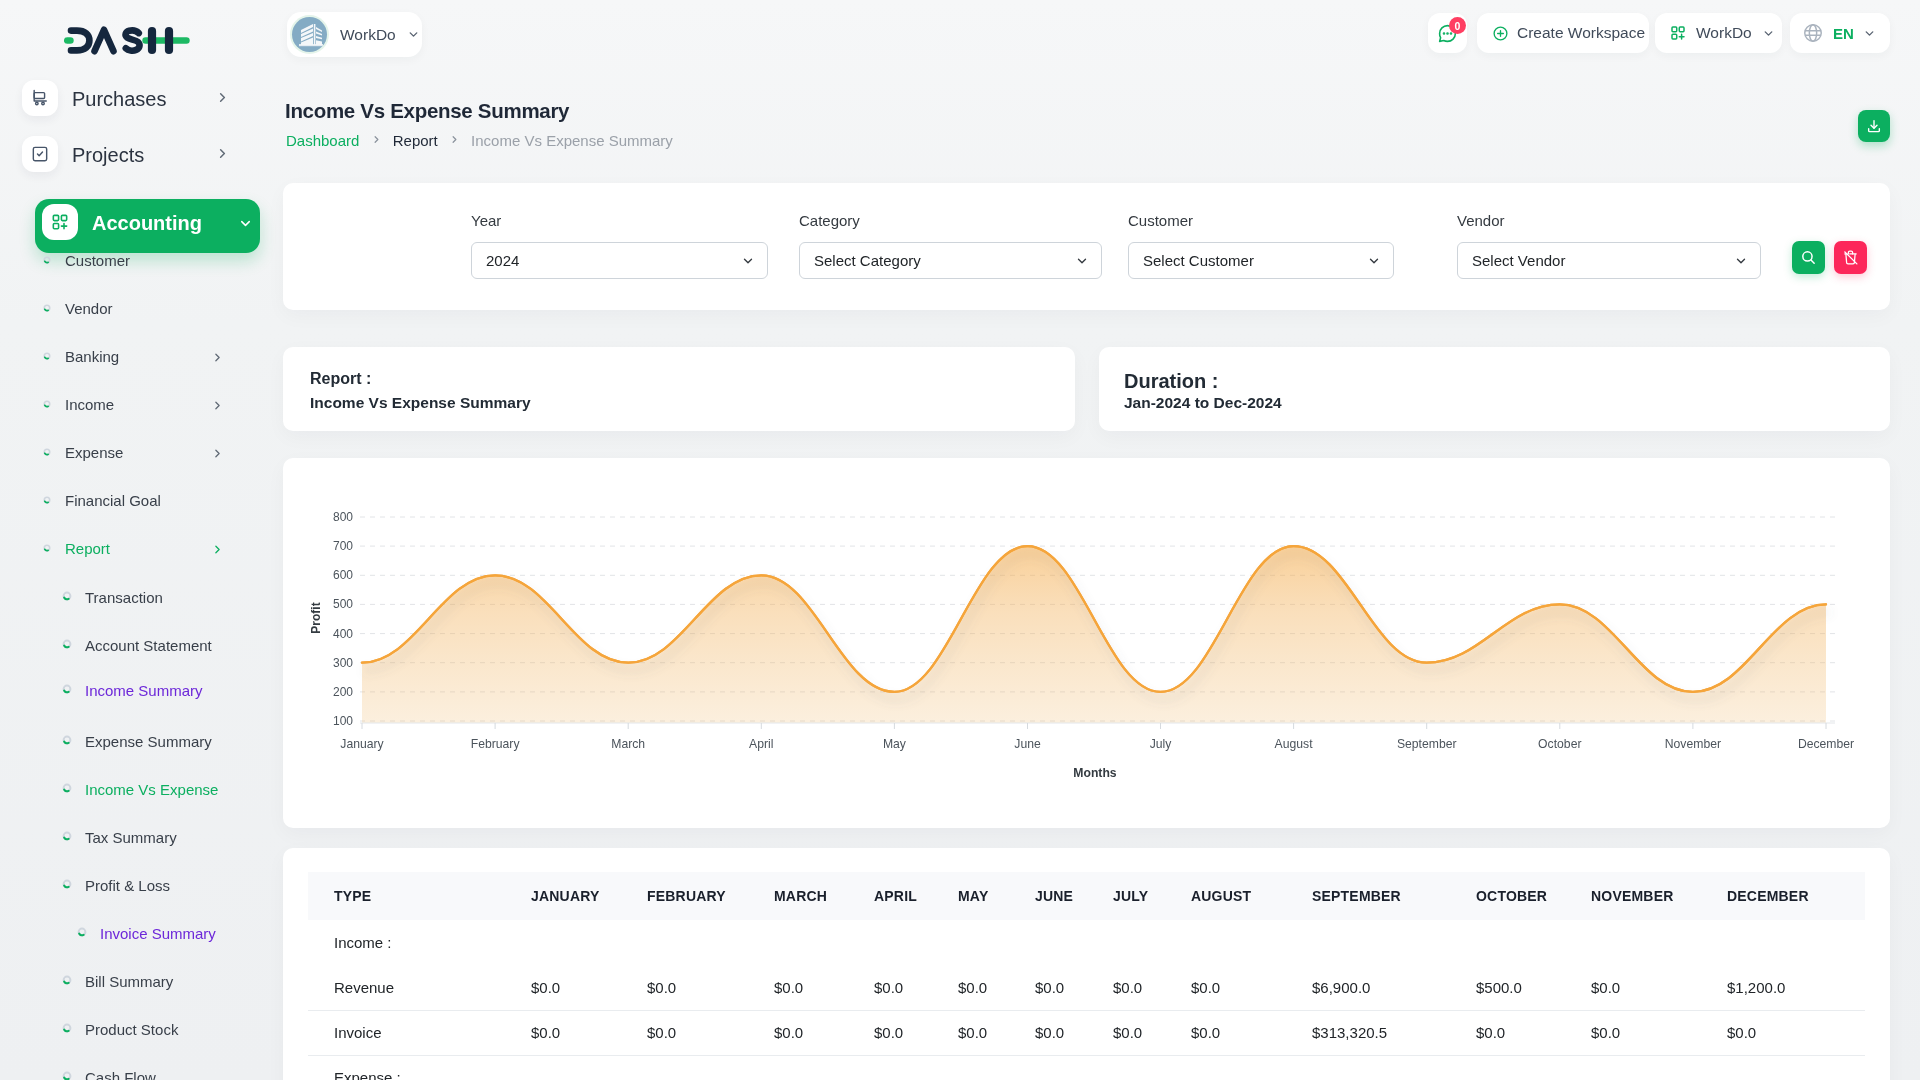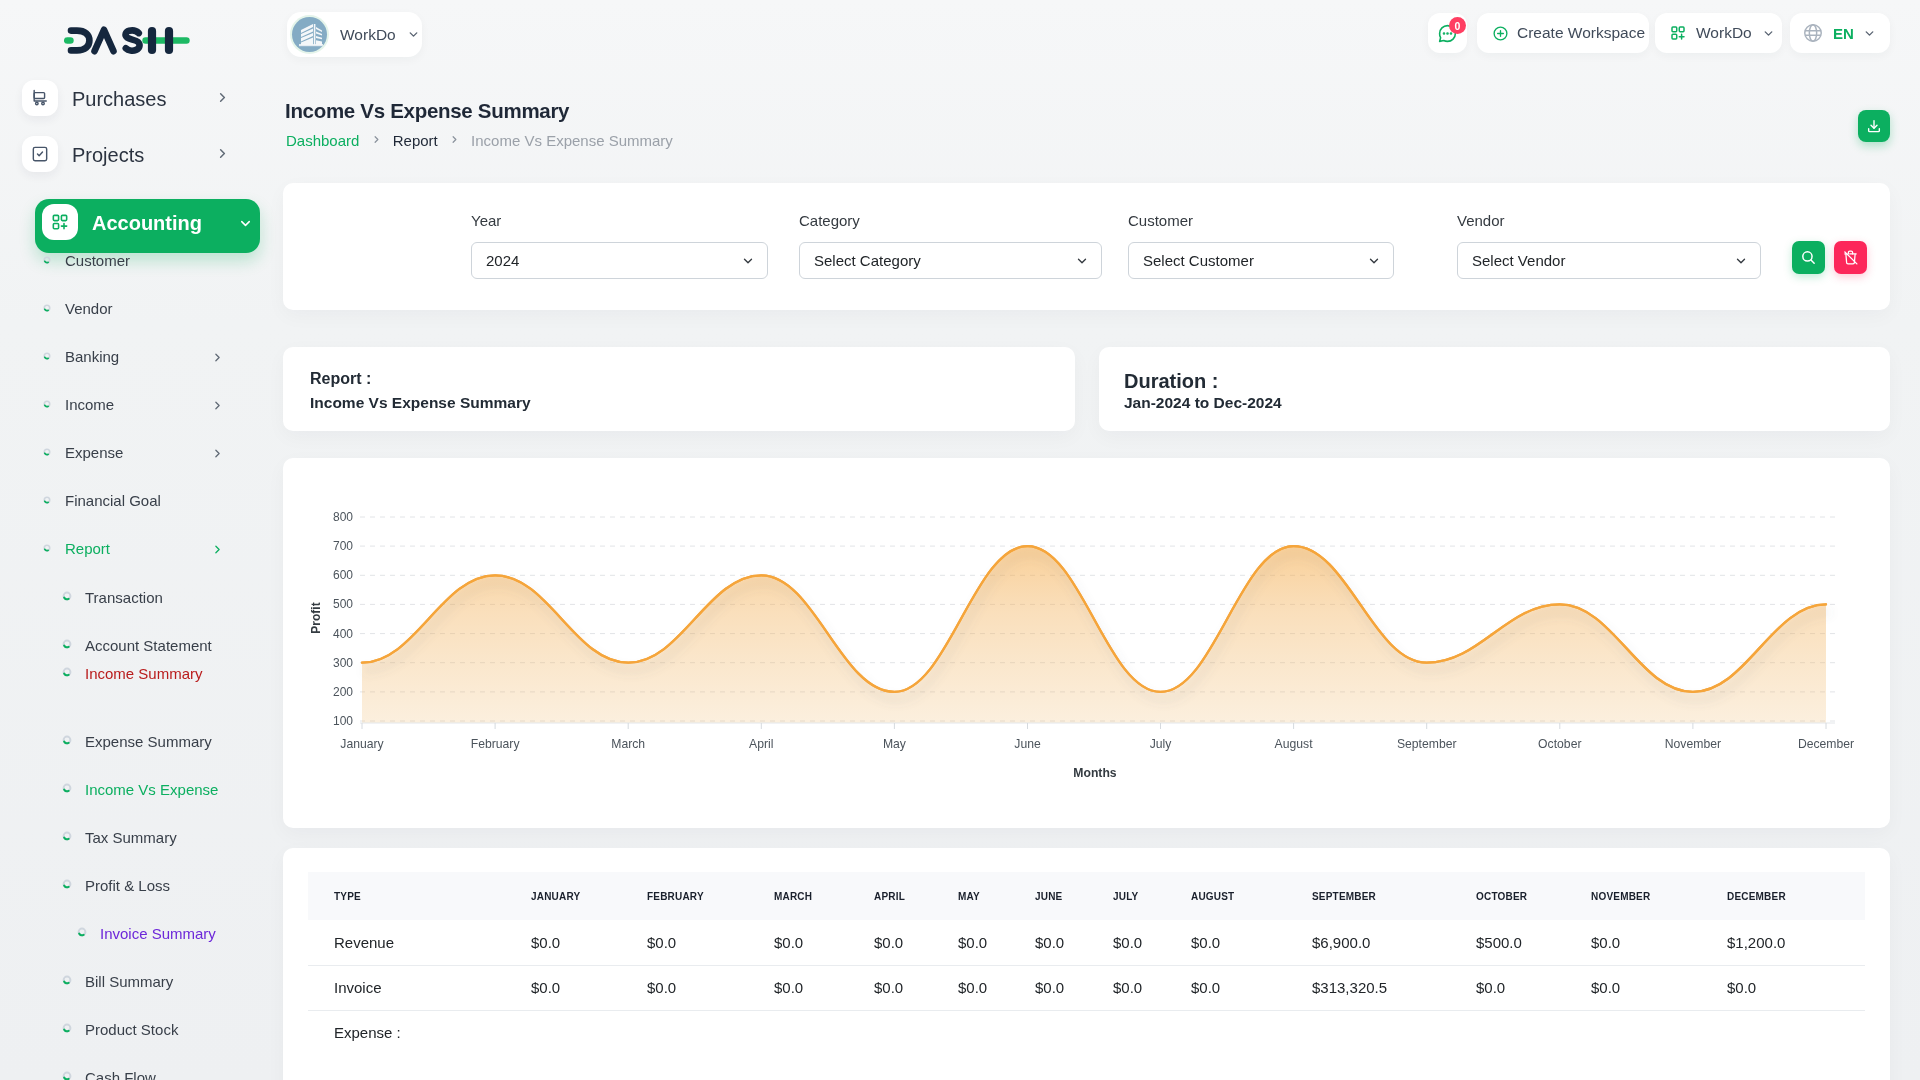--- a/index.html
+++ b/index.html
@@ -24,21 +24,21 @@
 .pill { position:absolute; background:#fff; border-radius:12px; box-shadow:0 3px 10px rgba(30,40,60,.04);
   display:flex; align-items:center; font-size:15.5px; color:#404b5a; font-weight:500; }
 
 .flabel { position:absolute; font-size:15px; color:#343a40; }
 .fselect { position:absolute; height:37px; border:1px solid #ced4da; border-radius:6px; background:#fff;
   font-size:15px; color:#212529; display:flex; align-items:center; padding-left:14px; }
 .fselect svg { position:absolute; right:12px; top:11px; }
 .sqbtn { position:absolute; width:33px; height:33px; border-radius:7px; display:flex; align-items:center; justify-content:center; }
 
 table.rep { border-collapse:collapse; width:1557px; font-size:15px; color:#212529; table-layout:fixed; }
-table.rep thead th { background:#f8f9fb; font-size:10px; font-weight:bold; color:#1a202c; text-align:left;
+table.rep thead th { background:#f8f9fb; font-size:14px; font-weight:bold; color:#1a202c; text-align:left;
   height:48px; padding:0 12px; letter-spacing:.2px; }
 table.rep td { height:45px; padding:0 12px; border-bottom:1px solid #e9ecef; }
 table.rep td.noline { border-bottom:none; }
 table.rep th:first-child, table.rep td:first-child { padding-left:26px; }
 </style>
 </head>
 <body>
 
 <svg class="abs" style="left:64px;top:23px" width="128" height="35" viewBox="0 0 128 35">
   <g fill="none" stroke="#15273e" stroke-width="6.6" stroke-linecap="round" stroke-linejoin="round">
@@ -135,21 +135,21 @@
       <path d="M9 6l6 6-6 6"></path>
     </svg></div>
 <div class="subrow" style="left:62px;top:589px;color:#383f49"><svg class="blt" width="10" height="10" viewBox="0 0 10 10" fill="none">
       <circle cx="5" cy="5" r="3.4" stroke="#cfd6de" stroke-width="2"></circle>
       <path d="M2.2 6.6 A3.4 3.4 0 0 0 6.6 7.8" stroke="#0caf60" stroke-width="2" stroke-linecap="round"></path>
     </svg><span style="margin-left:23px">Transaction</span></div>
 <div class="subrow" style="left:62px;top:637px;color:#383f49"><svg class="blt" width="10" height="10" viewBox="0 0 10 10" fill="none">
       <circle cx="5" cy="5" r="3.4" stroke="#cfd6de" stroke-width="2"></circle>
       <path d="M2.2 6.6 A3.4 3.4 0 0 0 6.6 7.8" stroke="#0caf60" stroke-width="2" stroke-linecap="round"></path>
     </svg><span style="margin-left:23px">Account Statement</span></div>
-<div class="subrow" style="left:62px;top:665px;color:#b91c1c"><svg class="blt" width="10" height="10" viewBox="0 0 10 10" fill="none">
+<div class="subrow" style="left:62px;top:682px;color:#6d28d9"><svg class="blt" width="10" height="10" viewBox="0 0 10 10" fill="none">
       <circle cx="5" cy="5" r="3.4" stroke="#cfd6de" stroke-width="2"></circle>
       <path d="M2.2 6.6 A3.4 3.4 0 0 0 6.6 7.8" stroke="#0caf60" stroke-width="2" stroke-linecap="round"></path>
     </svg><span style="margin-left:23px">Income Summary</span></div>
 <div class="subrow" style="left:62px;top:733px;color:#383f49"><svg class="blt" width="10" height="10" viewBox="0 0 10 10" fill="none">
       <circle cx="5" cy="5" r="3.4" stroke="#cfd6de" stroke-width="2"></circle>
       <path d="M2.2 6.6 A3.4 3.4 0 0 0 6.6 7.8" stroke="#0caf60" stroke-width="2" stroke-linecap="round"></path>
     </svg><span style="margin-left:23px">Expense Summary</span></div>
 <div class="subrow" style="left:62px;top:781px;color:#0caf60"><svg class="blt" width="10" height="10" viewBox="0 0 10 10" fill="none">
       <circle cx="5" cy="5" r="3.4" stroke="#cfd6de" stroke-width="2"></circle>
       <path d="M2.2 6.6 A3.4 3.4 0 0 0 6.6 7.8" stroke="#0caf60" stroke-width="2" stroke-linecap="round"></path>
@@ -399,20 +399,35 @@
           <th>JULY</th>
           <th>AUGUST</th>
           <th>SEPTEMBER</th>
           <th>OCTOBER</th>
           <th>NOVEMBER</th>
           <th>DECEMBER</th>
         </tr>
       </thead>
       <tbody>
 <tr>
+          <td class="noline">Income :</td>
+          <td class="noline"></td>
+          <td class="noline"></td>
+          <td class="noline"></td>
+          <td class="noline"></td>
+          <td class="noline"></td>
+          <td class="noline"></td>
+          <td class="noline"></td>
+          <td class="noline"></td>
+          <td class="noline"></td>
+          <td class="noline"></td>
+          <td class="noline"></td>
+          <td class="noline"></td>
+        </tr>
+<tr>
           <td>Revenue</td>
           <td>$0.0</td>
           <td>$0.0</td>
           <td>$0.0</td>
           <td>$0.0</td>
           <td>$0.0</td>
           <td>$0.0</td>
           <td>$0.0</td>
           <td>$0.0</td>
           <td>$6,900.0</td>

